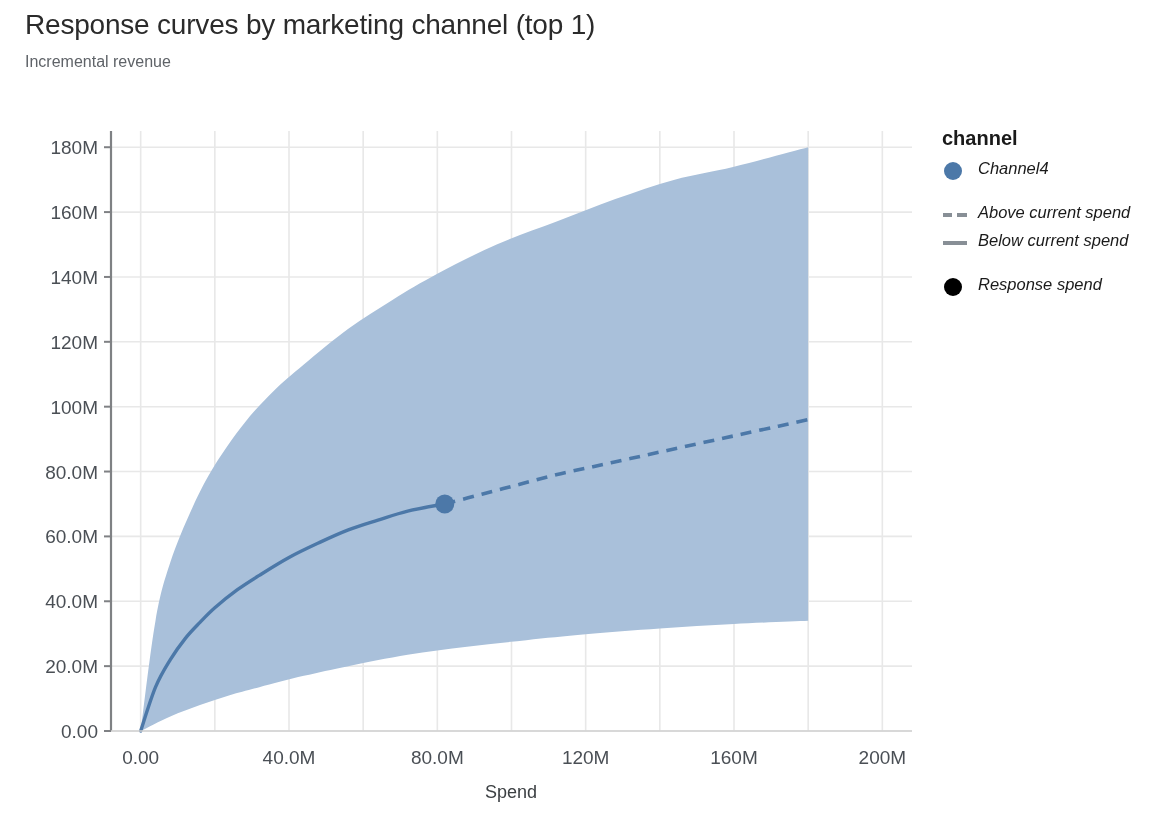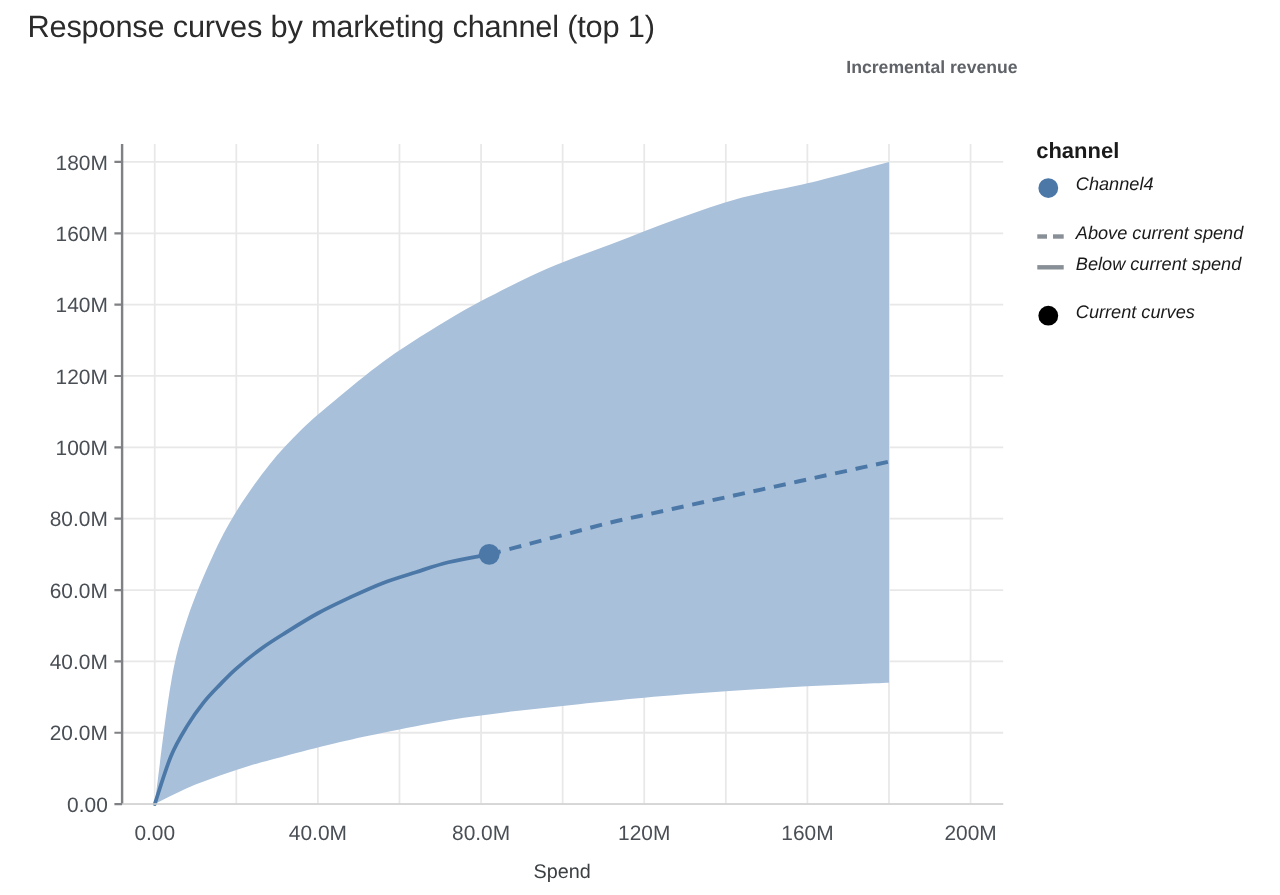--- a/index.html
+++ b/index.html
@@ -32,26 +32,25 @@
     font-size: 28px;
     font-weight: 400;
     color: #2b2b2b;
     letter-spacing: -0.2px;
     line-height: 34px;
     margin: 0;
     white-space: nowrap;
   }
   .chart-subtitle {
     font-size: 16px;
-    font-weight: 700;
+    font-weight: 400;
     color: #5f6368;
     line-height: 20px;
     margin: 10px 0 0 0;
     white-space: nowrap;
-    text-align: right;
   }
   svg.plot {
     position: absolute;
     left: 0;
     top: 0;
     width: 1164px;
     height: 814px;
   }
   .tick-label {
     font-family: "Liberation Sans", sans-serif;
@@ -219,17 +218,17 @@
       </span>
       <span class="legend-label">Below current spend</span>
     </div>
 
     <div class="legend-gap"></div>
 
     <div class="legend-row">
       <span class="legend-sym">
         <span class="dot" id="current-dot" style="background: rgb(0, 0, 0);"></span>
       </span>
-      <span class="legend-label">Current curves</span>
+      <span class="legend-label">Response spend</span>
     </div>
   </div>
 
 </div>
 
 </body></html>

